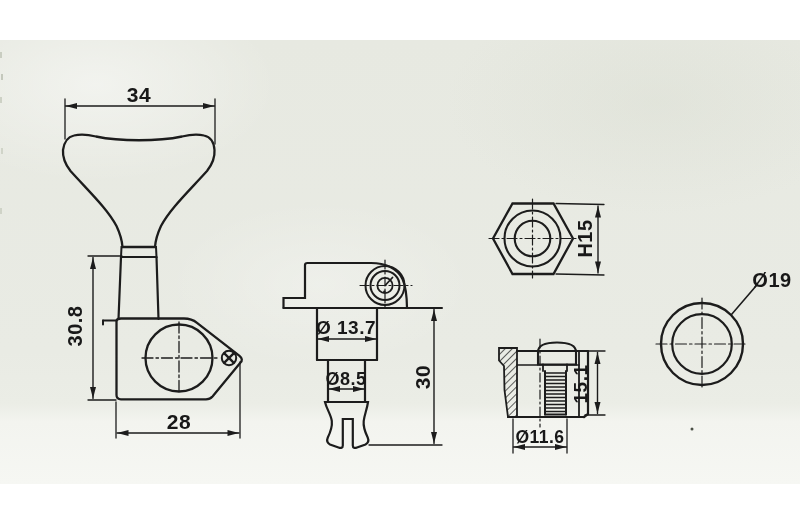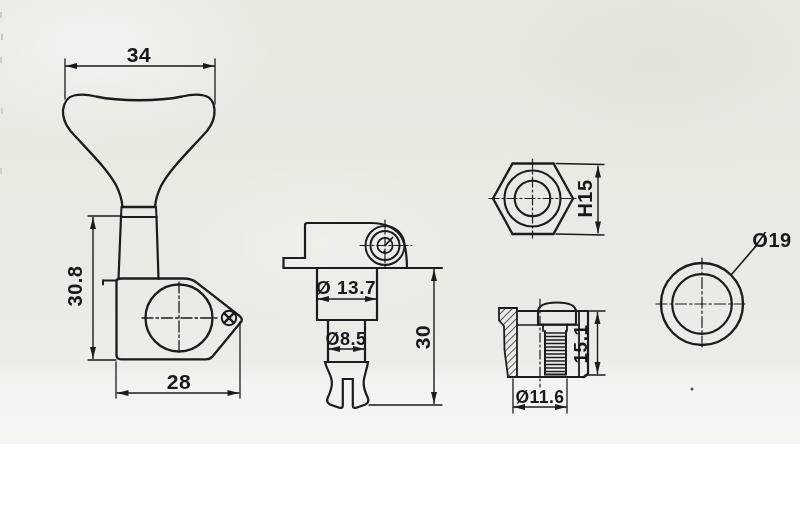--- a/index.html
+++ b/index.html
@@ -7,20 +7,21 @@
     position:relative;
     width:800px;height:444px;
     overflow:hidden;
     background:#e9ebe4;
     background-image:
       radial-gradient(260px 140px at 12% 10%, rgba(255,255,255,0.45), rgba(255,255,255,0) 70%),
       radial-gradient(300px 160px at 82% 14%, rgba(214,218,206,0.35), rgba(214,218,206,0) 70%),
       radial-gradient(220px 120px at 40% 55%, rgba(255,255,255,0.25), rgba(255,255,255,0) 70%),
       linear-gradient(180deg, #e7e9e1 0%, #e9ebe4 70%, #ebede6 82%, #f3f4ef 86%, #f6f7f3 100%);
     font-family:"Liberation Sans", sans-serif;
+    margin-top:40px;
   }
   svg{position:absolute;left:0;top:0;}
   .dim-text{
     fill:#181818;
     font-family:"Liberation Sans", sans-serif;
     font-weight:600;
     letter-spacing:0.5px;
   }
   .stray{
     position:absolute;

